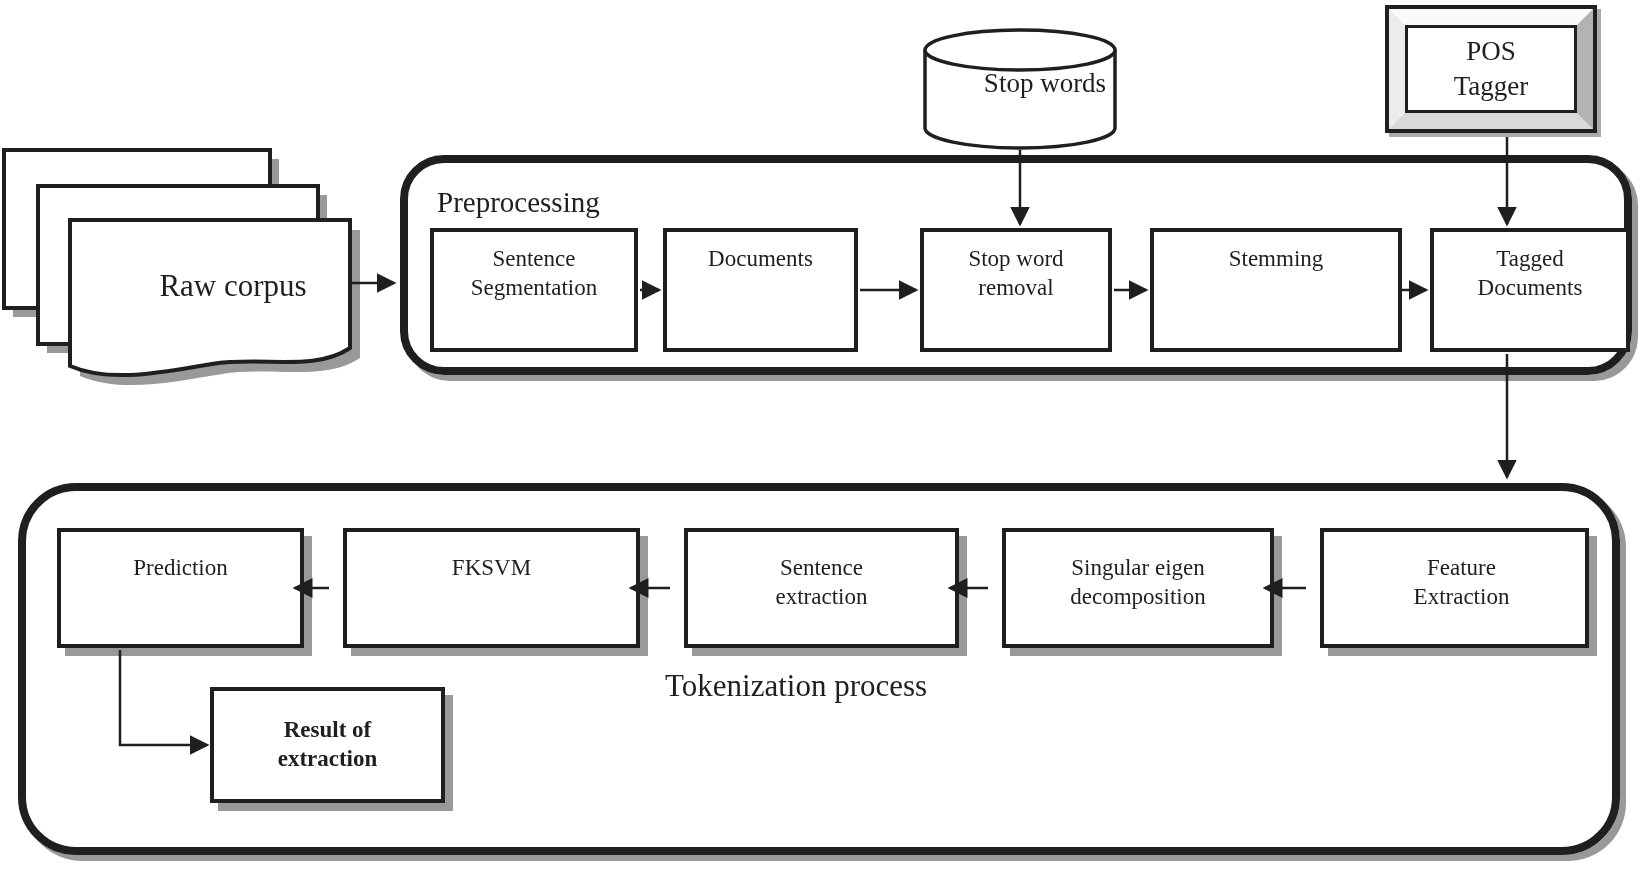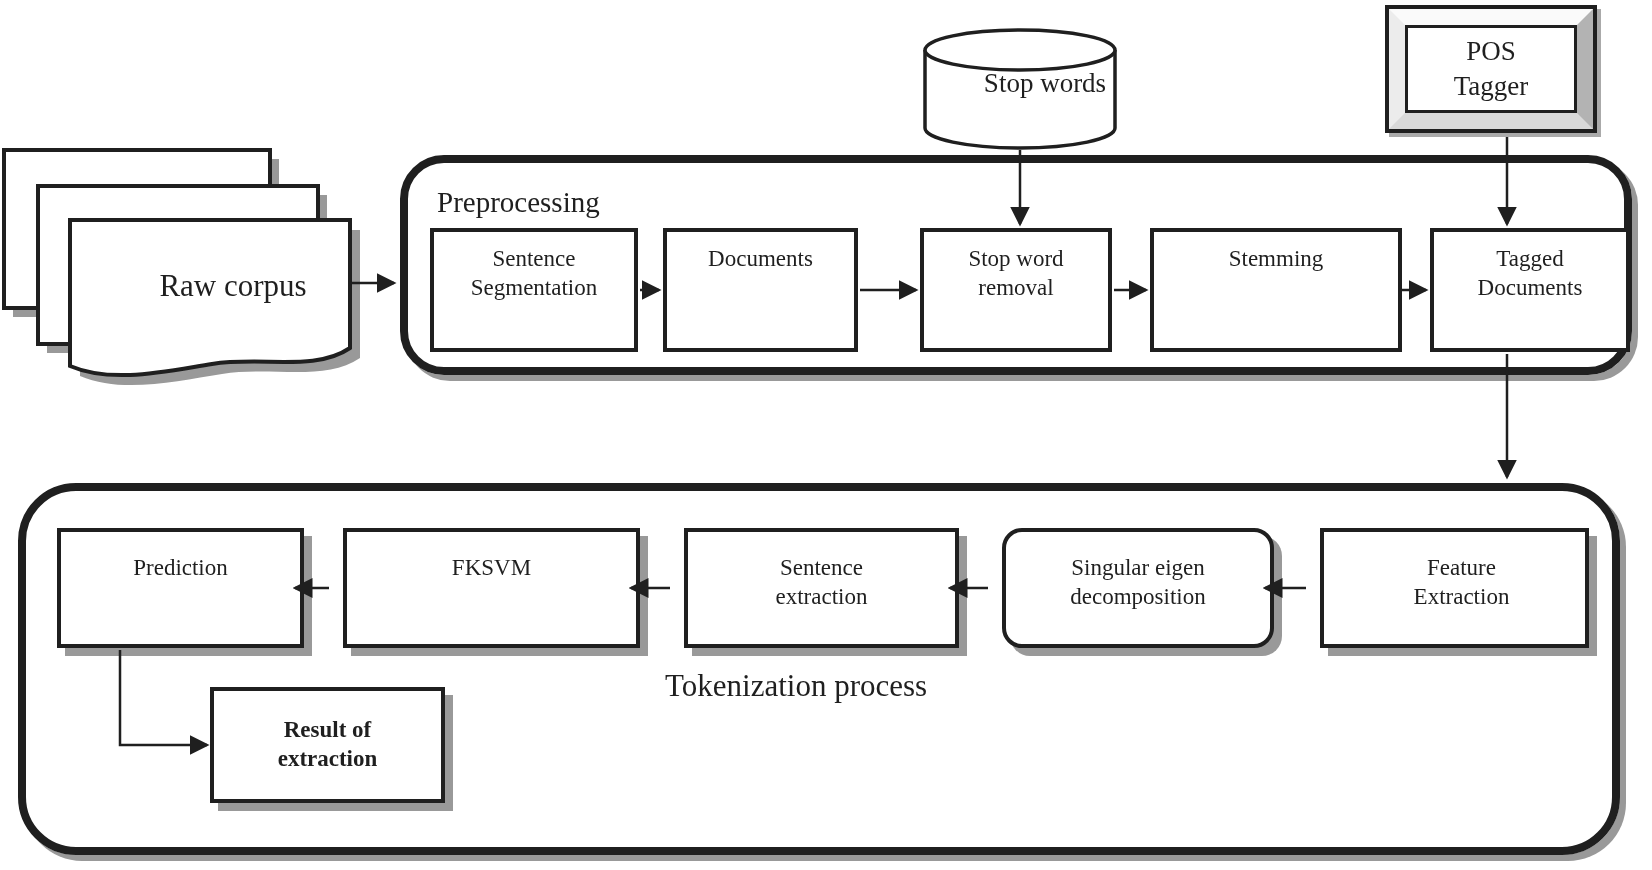--- a/index.html
+++ b/index.html
@@ -73,21 +73,21 @@
   </div>
   <div class="pbox top-align z3" style="left:1430px;top:228px;width:200px;height:124px;">
     <span class="lbl">Tagged
 Documents</span>
   </div>
 
   <div class="pbox mid-align shadowed z3" style="left:1308px;top:528px;width:269px;height:120px;padding-left:14px;">
     <span class="lbl">Feature
 Extraction</span>
   </div>
-  <div class="pbox mid-align shadowed z3" style="left:990px;top:528px;width:272px;height:120px;border-radius:20px;">
+  <div class="pbox mid-align shadowed z3" style="left:990px;top:528px;width:272px;height:120px;">
     <span class="lbl">Singular eigen
 decomposition</span>
   </div>
   <div class="pbox mid-align shadowed z3" style="left:672px;top:528px;width:275px;height:120px;">
     <span class="lbl">Sentence
 extraction</span>
   </div>
   <div class="pbox mid-align shadowed z3" style="left:331px;top:528px;width:297px;height:120px;">
     <span class="lbl">FKSVM</span>
   </div>

